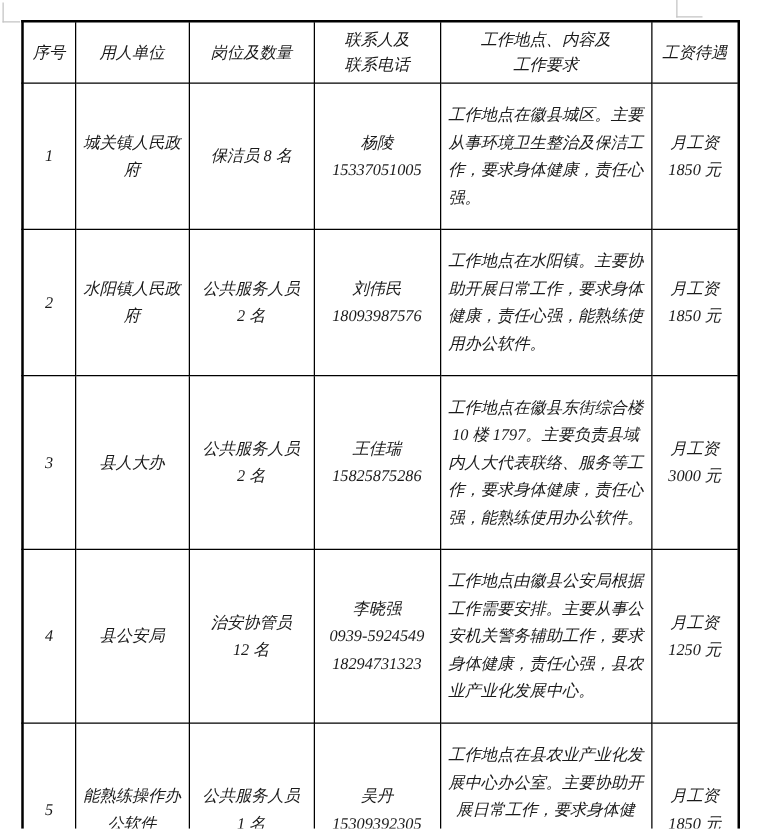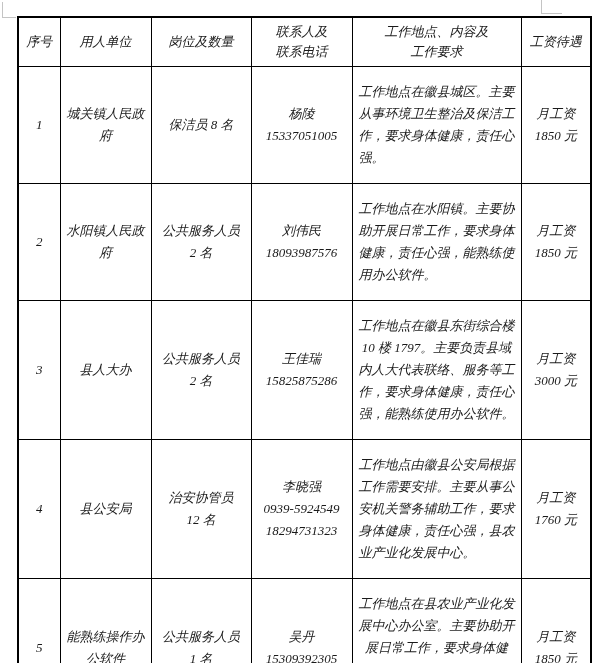--- a/index.html
+++ b/index.html
@@ -177,21 +177,21 @@
             <div>12 名</div>
           </td>
           <td class="cell-contact">
             <div>李晓强</div>
             <div>0939-5924549</div>
             <div>18294731323</div>
           </td>
           <td class="cell-desc">工作地点由徽县公安局根据工作需要安排。主要从事公安机关警务辅助工作，要求身体健康，责任心强，县农业产业化发展中心。</td>
           <td class="cell-salary">
             <div>月工资</div>
-            <div>1760 元</div>
+            <div>1250 元</div>
           </td>
         </tr>
         <tr>
           <td class="cell-no">5</td>
           <td class="cell-employer">能熟练操作办公软件</td>
           <td class="cell-position">
             <div>公共服务人员</div>
             <div>1 名</div>
           </td>
           <td class="cell-contact">

